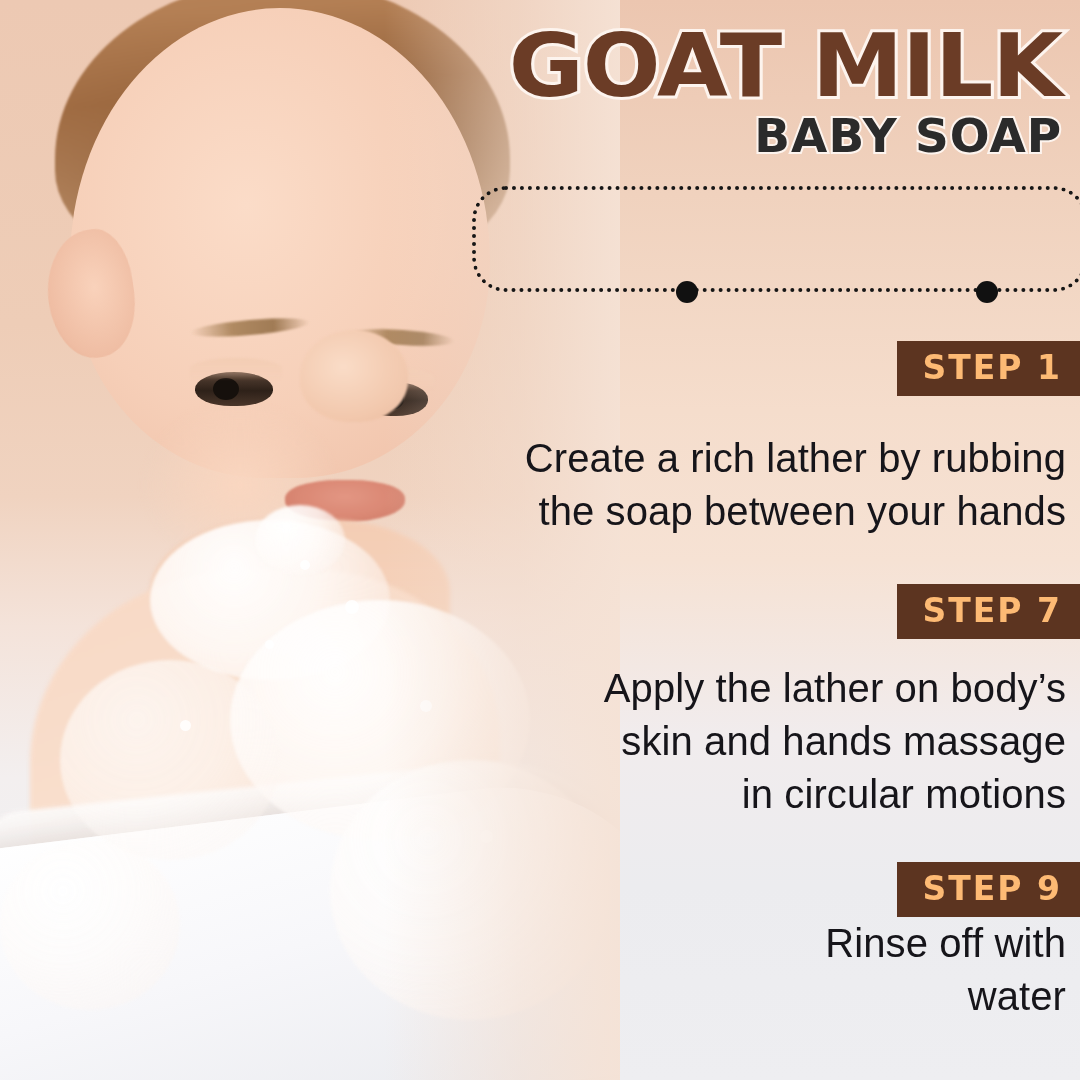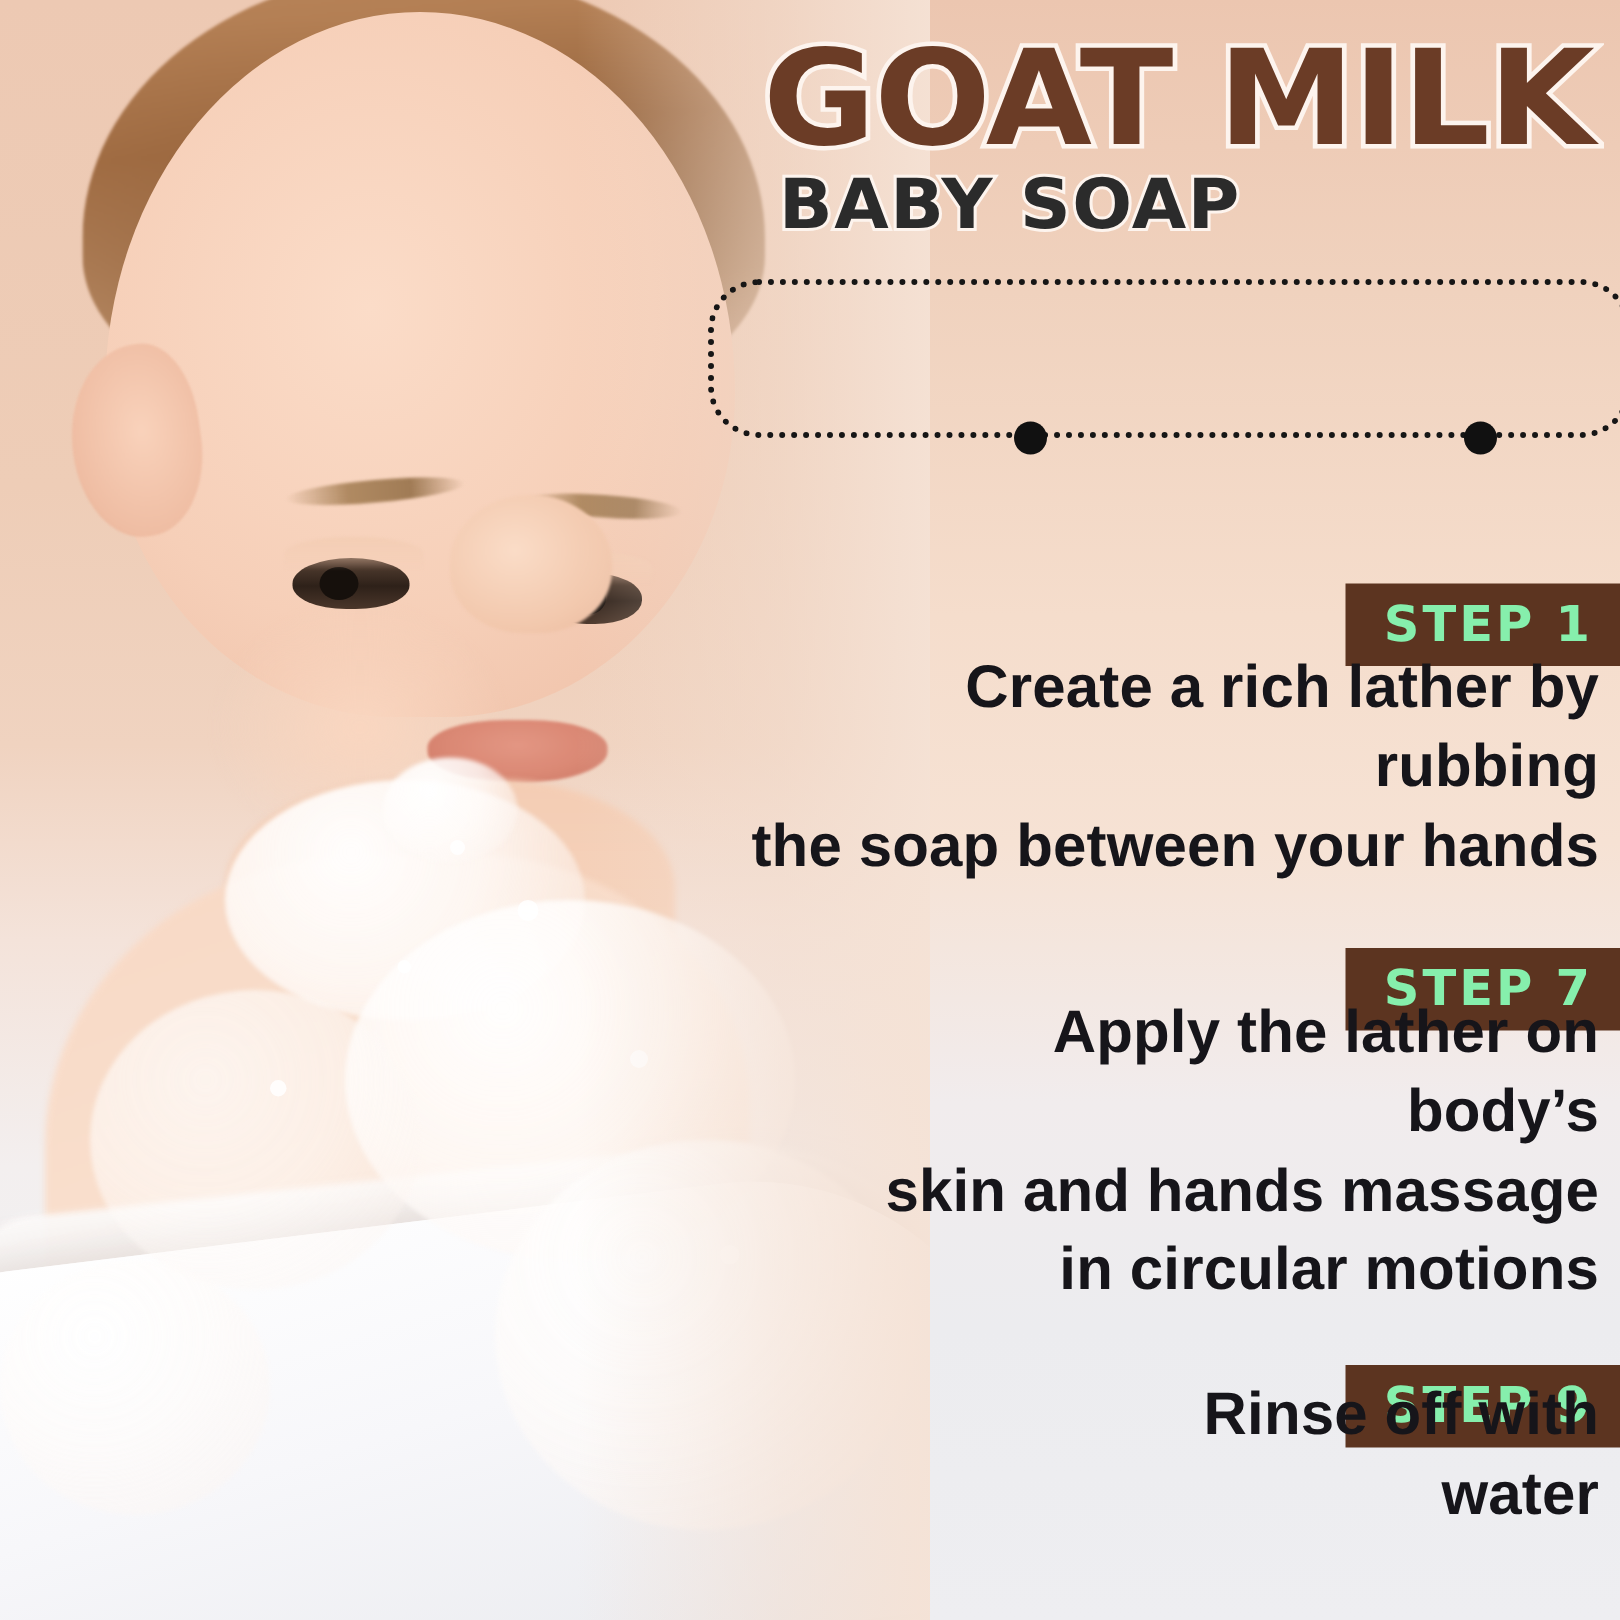--- a/index.html
+++ b/index.html
@@ -145,21 +145,21 @@
     position:absolute;border-radius:50%;
     background:rgba(255,255,255,.85);filter:blur(.4px);
   }
 
   
   .content{
     position:absolute;right:0;top:0;width:620px;height:1080px;
   }
 
   
-  .title-block{position:absolute;right:18px;top:26px;text-align:left;}
+  .title-block{position:absolute;right:18px;top:26px;text-align:right;}
   .t-goatmilk{
     font-family:"DejaVu Sans",sans-serif;
     font-weight:bold;font-size:88px;line-height:.92;
     letter-spacing:-1px;
     color:#6b3c26;
     -webkit-text-stroke:6px #fdf4ee;
     paint-order:stroke fill;
     transform:scaleX(1.04);transform-origin:right center;
     white-space:nowrap;margin:0;
   }
@@ -201,34 +201,33 @@
     position:absolute;width:22px;height:22px;border-radius:50%;
     background:#111111;bottom:1px;
   }
   .htu-dot.left{left:204px;}
   .htu-dot.right{left:504px;}
 
   
   .step-badge{
     position:absolute;right:0;
     background:#5c3420;
-    color:#86efac;
+    color:#fdba74;
     font-family:"DejaVu Sans",sans-serif;
     font-weight:bold;font-size:33px;letter-spacing:2px;
     padding:7px 18px 9px 26px;
     box-sizing:border-box;
     white-space:nowrap;
-    margin-top:48px;
   }
   .step-text{
     position:absolute;right:14px;
     text-align:right;
     color:#16151a;
     font-family:"Liberation Sans",sans-serif;
-    font-weight:700;
+    font-weight:400;
     font-size:40px;
     line-height:1.32;
     letter-spacing:.1px;
     white-space:pre-line;
   }
 
   #badge1{top:341px;}
   #text1 {top:432px;width:580px;}
   #badge2{top:584px;}
   #text2 {top:662px;width:500px;}

